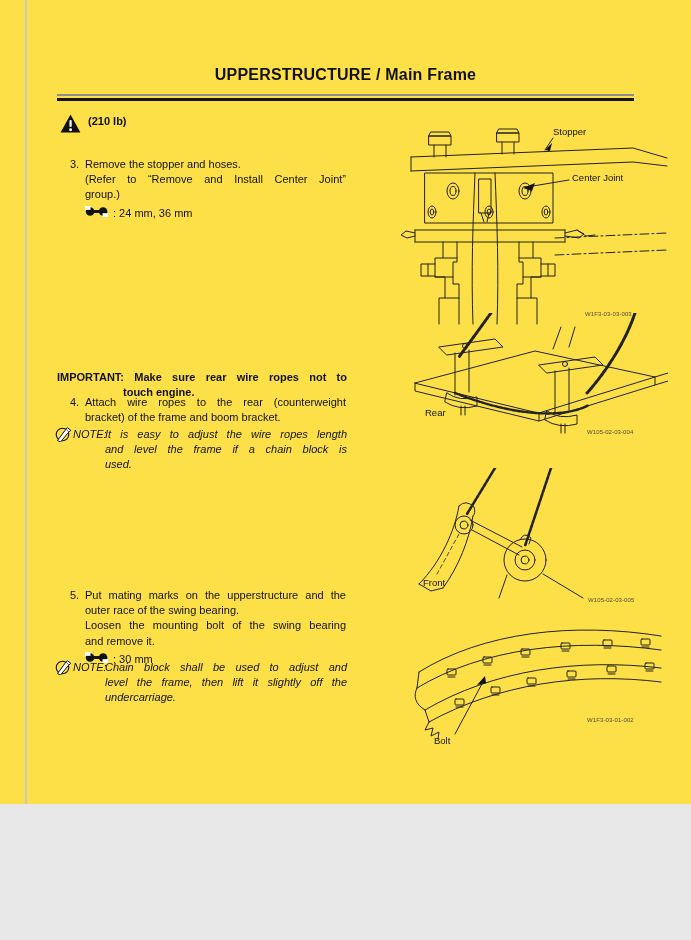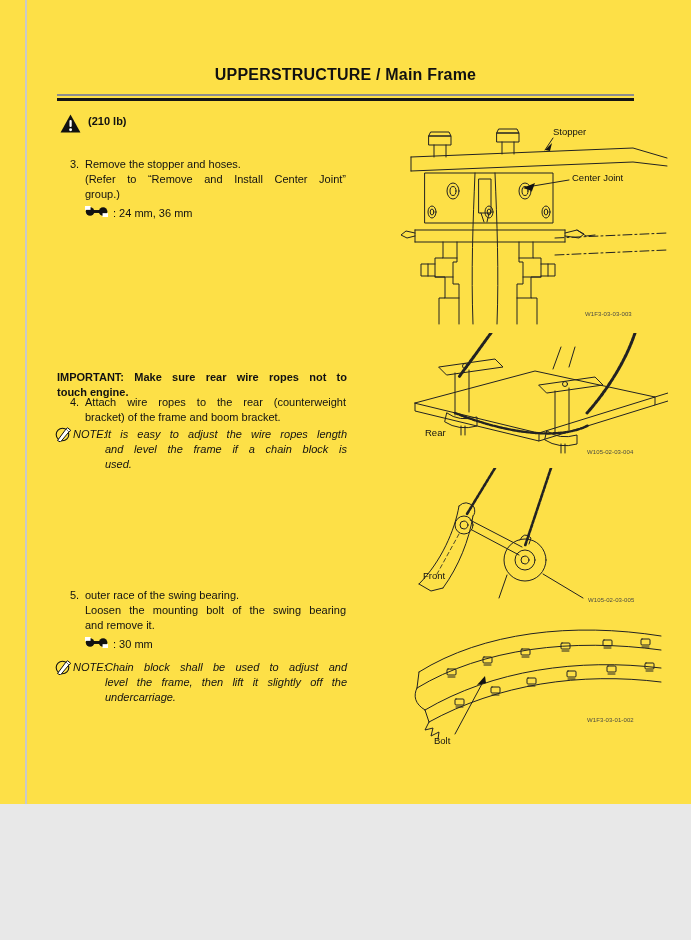--- a/index.html
+++ b/index.html
@@ -18,34 +18,34 @@
 
   .step{position:absolute;left:70px;width:278px;font-size:11px;line-height:15.2px;}
   .step .num{position:absolute;left:0;top:0;}
   .step .slines{margin-left:15px;width:261px;}
   .s3{top:157px;} .s4{top:395px;} .s5{top:588px;}
   .jl{text-align:justify;text-align-last:justify;}
   .tool-row{display:flex;align-items:center;gap:5px;margin-top:3px;height:15px;}
 
   .important{position:absolute;left:57px;top:370px;width:290px;font-weight:bold;
              font-size:11px;line-height:15.2px;}
-  .important .l2{}
+  .important .l2{margin-left:66px;}
 
   .note{position:absolute;left:57px;width:290px;font-style:italic;font-size:11px;line-height:15.2px;}
   .note .pen{position:absolute;left:-2px;top:0;}
   .note .nlabel{position:absolute;left:16px;top:0;}
   .note .nlines{margin-left:48px;width:242px;}
   .n1{top:427px;} .n2{top:660px;}
 
   .fig{position:absolute;}
   .fig svg{position:absolute;left:0;top:0;}
   .fig .flabel{position:absolute;font-size:9.5px;font-style:normal;color:#111;white-space:nowrap;}
   .fig .fcode{position:absolute;font-size:6px;color:#4a4a42;letter-spacing:.1px;white-space:nowrap;}
   .f1{left:395px;top:112px;width:277px;height:215px;}
-  .f2{left:403px;top:333px;width:265px;height:128px;}
+  .f2{left:403px;top:313px;width:265px;height:128px;}
   .f3{left:403px;top:468px;width:265px;height:138px;}
   .f4{left:403px;top:610px;width:265px;height:148px;}
 
   .footer-rule{position:absolute;top:881px;left:45px;width:639px;height:1.5px;background:#8d8d8d;}
   .footer-text{position:absolute;top:888px;left:0;right:0;text-align:left;
                font-size:12px;font-weight:bold;}
   line,path,rect,circle,ellipse{vector-effect:non-scaling-stroke;}
 </style>
 </head>
 <body>
@@ -117,20 +117,21 @@
     <div class="nlines">
       <div class="jl">It is easy to adjust the wire ropes length</div>
       <div class="jl">and level the frame if a chain block is</div>
       <div>used.</div>
     </div>
   </div>
 
   <div class="step s5">
     <span class="num">5.</span>
     <div class="slines">
+      <div class="jl">Put mating marks on the upperstructure and the</div>
       <div>outer race of the swing bearing.</div>
       <div class="jl">Loosen the mounting bolt of the swing bearing</div>
       <div>and remove it.</div>
       <div class="tool-row">
         <span>
           <svg width="23" height="11" viewBox="0 0 24 12">
             <rect x="4" y="4.4" width="16" height="3.2" fill="#111"></rect>
             <circle cx="5" cy="6" r="4.7" fill="#111"></circle>
             <rect x="-1" y="-1" width="6.5" height="5.2" fill="#fff"></rect>
             <circle cx="19.2" cy="6" r="4.7" fill="#111"></circle>
@@ -251,21 +252,21 @@
       <path d="M67,52 L119,79 M69,62 L116,87"></path>
 
       <circle cx="122" cy="92" r="21"></circle>
         <circle cx="122" cy="92" r="10"></circle>
         <circle cx="122" cy="92" r="4"></circle>
       <path d="M117,72 q4,-9 11,-2 l-2,6"></path>
 
       <path d="M140,106 L180,130"></path>
       <path d="M104,107 L96,130"></path>
     </svg>
-    <div class="flabel" style="left:20px;top:102px;">Front</div>
+    <div class="flabel" style="left:20px;top:109px;">Front</div>
     <div class="fcode" style="left:185px;top:129px;">W105-02-03-005</div>
   </div>
 
   <div class="fig f4">
     <svg width="265" height="148" viewBox="0 0 265 148" fill="none" stroke="#222" stroke-width="1" stroke-linecap="round" stroke-linejoin="round">
 
       <path d="M16,62 C80,22 170,12 258,26"></path>
       <path d="M14,78 C80,38 170,28 258,40"></path>
       <path d="M22,100 C90,60 175,48 258,58"></path>
       <path d="M26,112 C95,74 178,62 258,72"></path>

